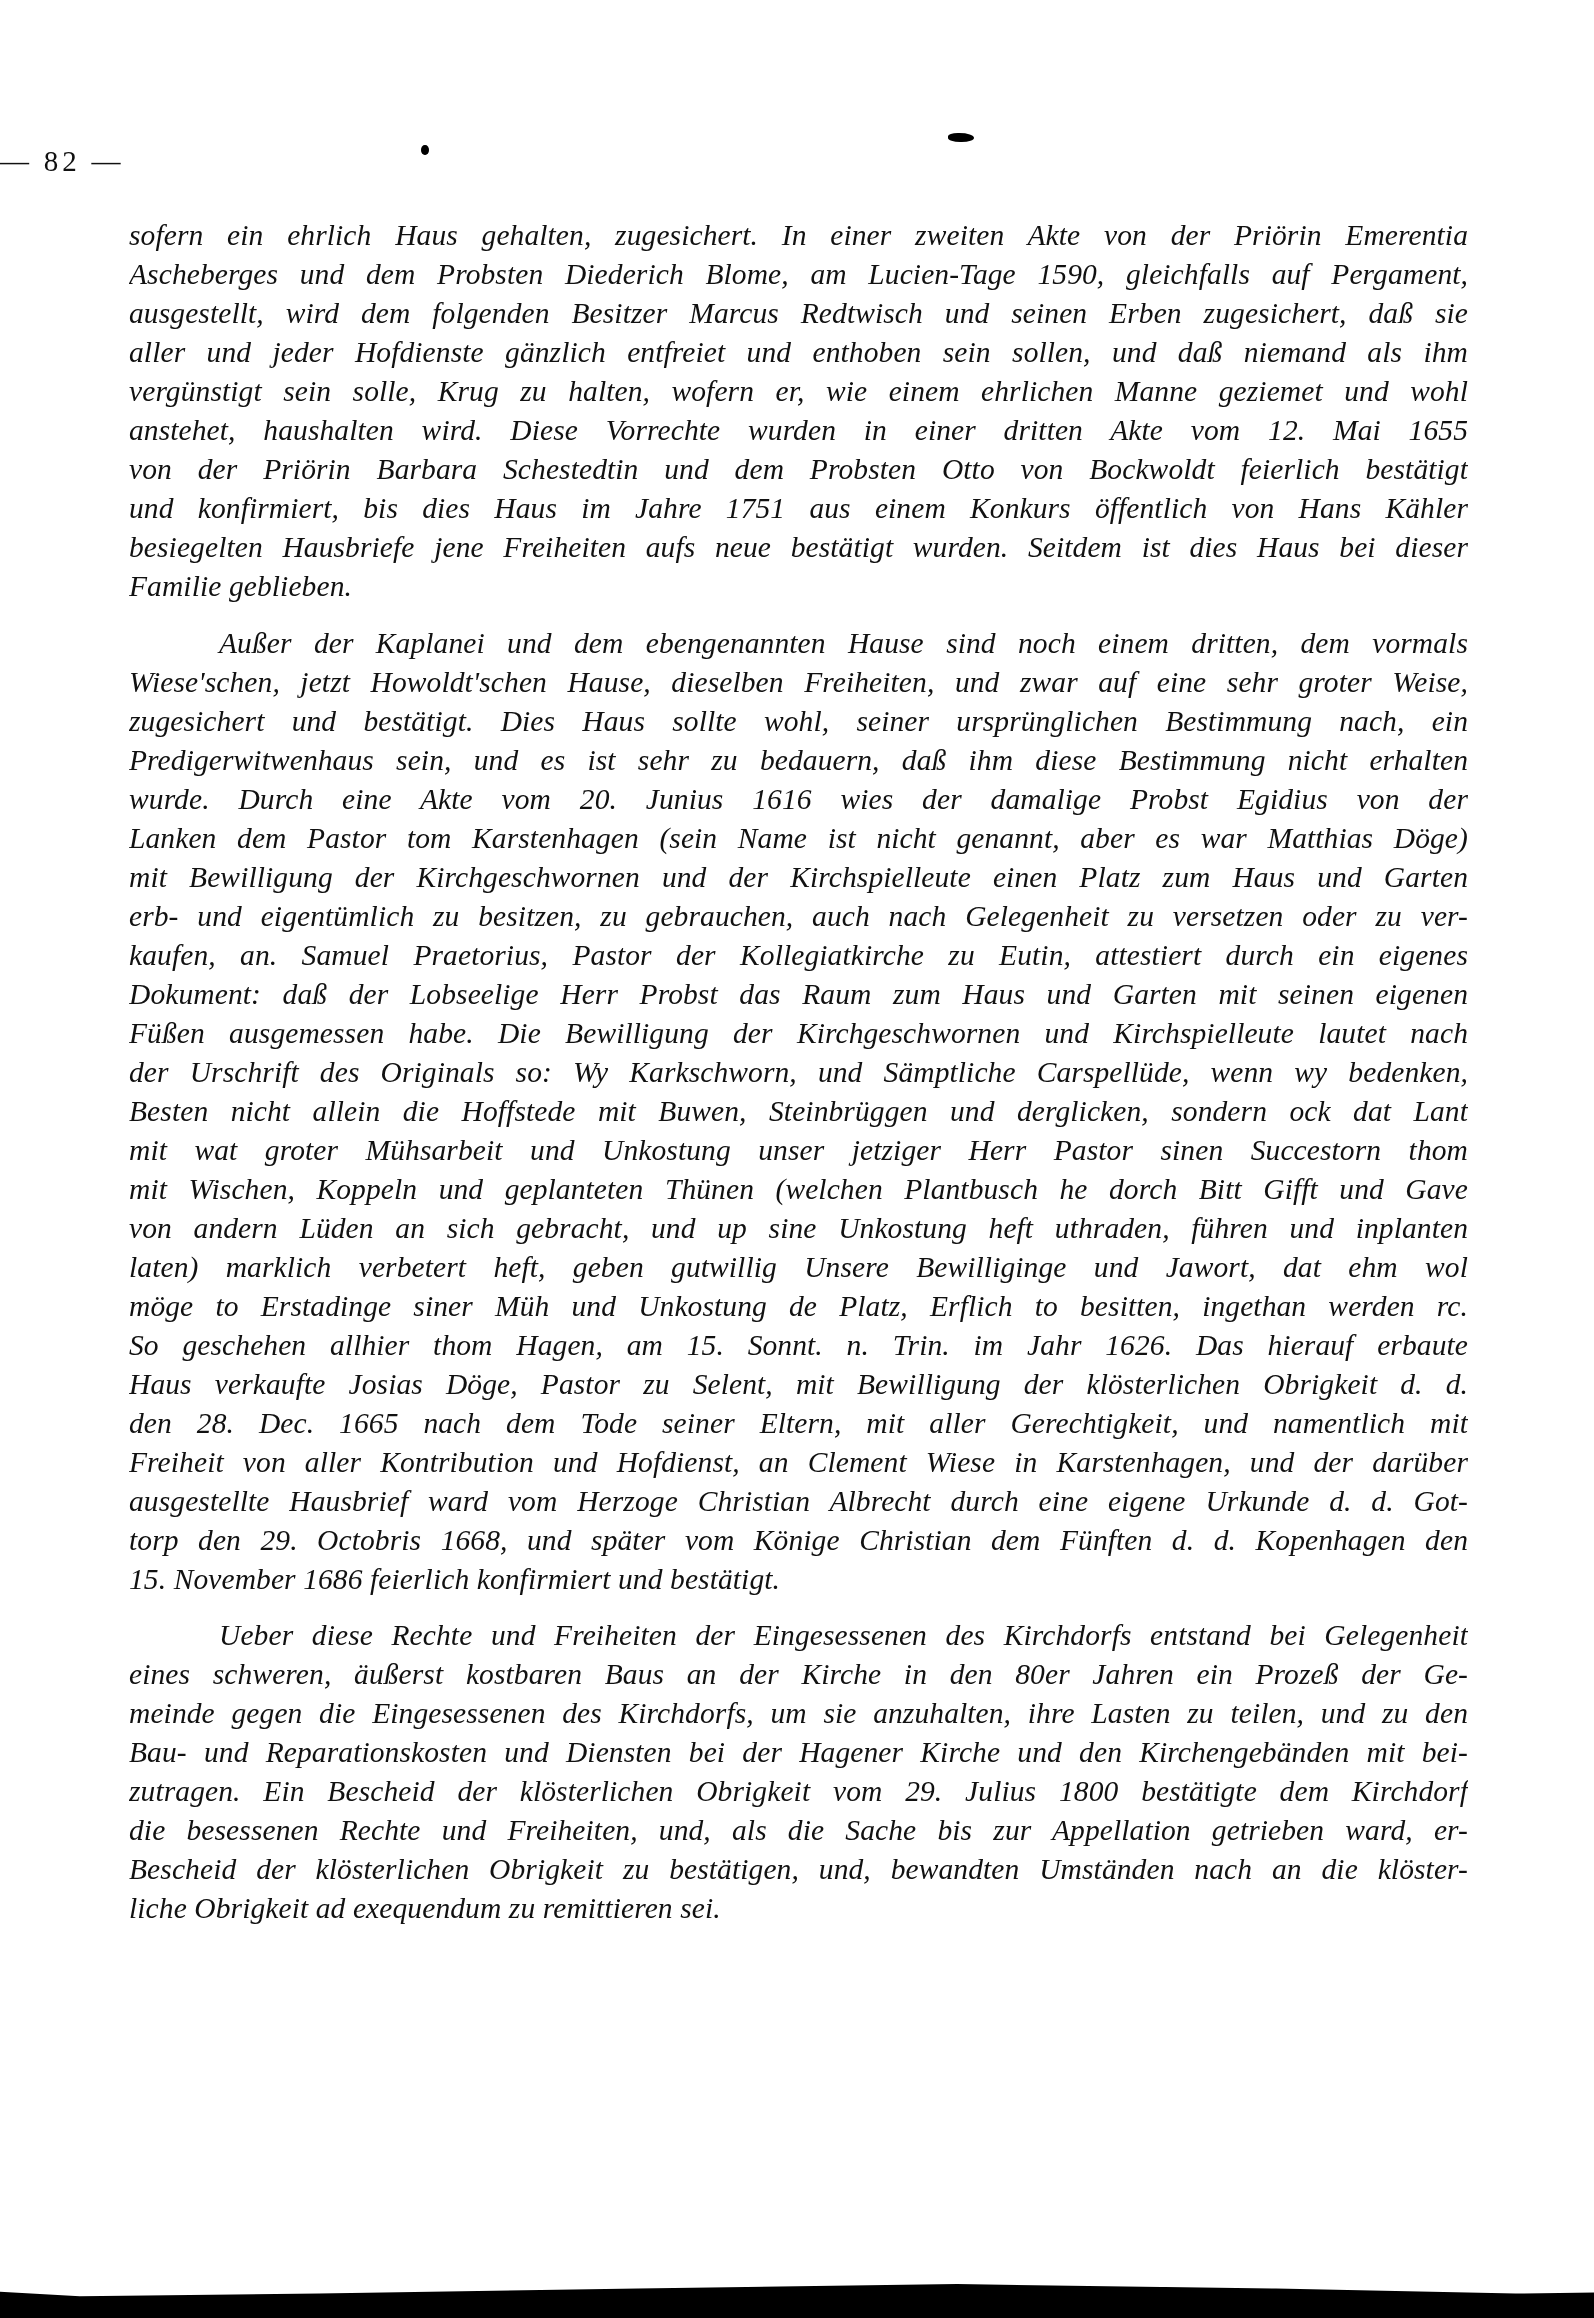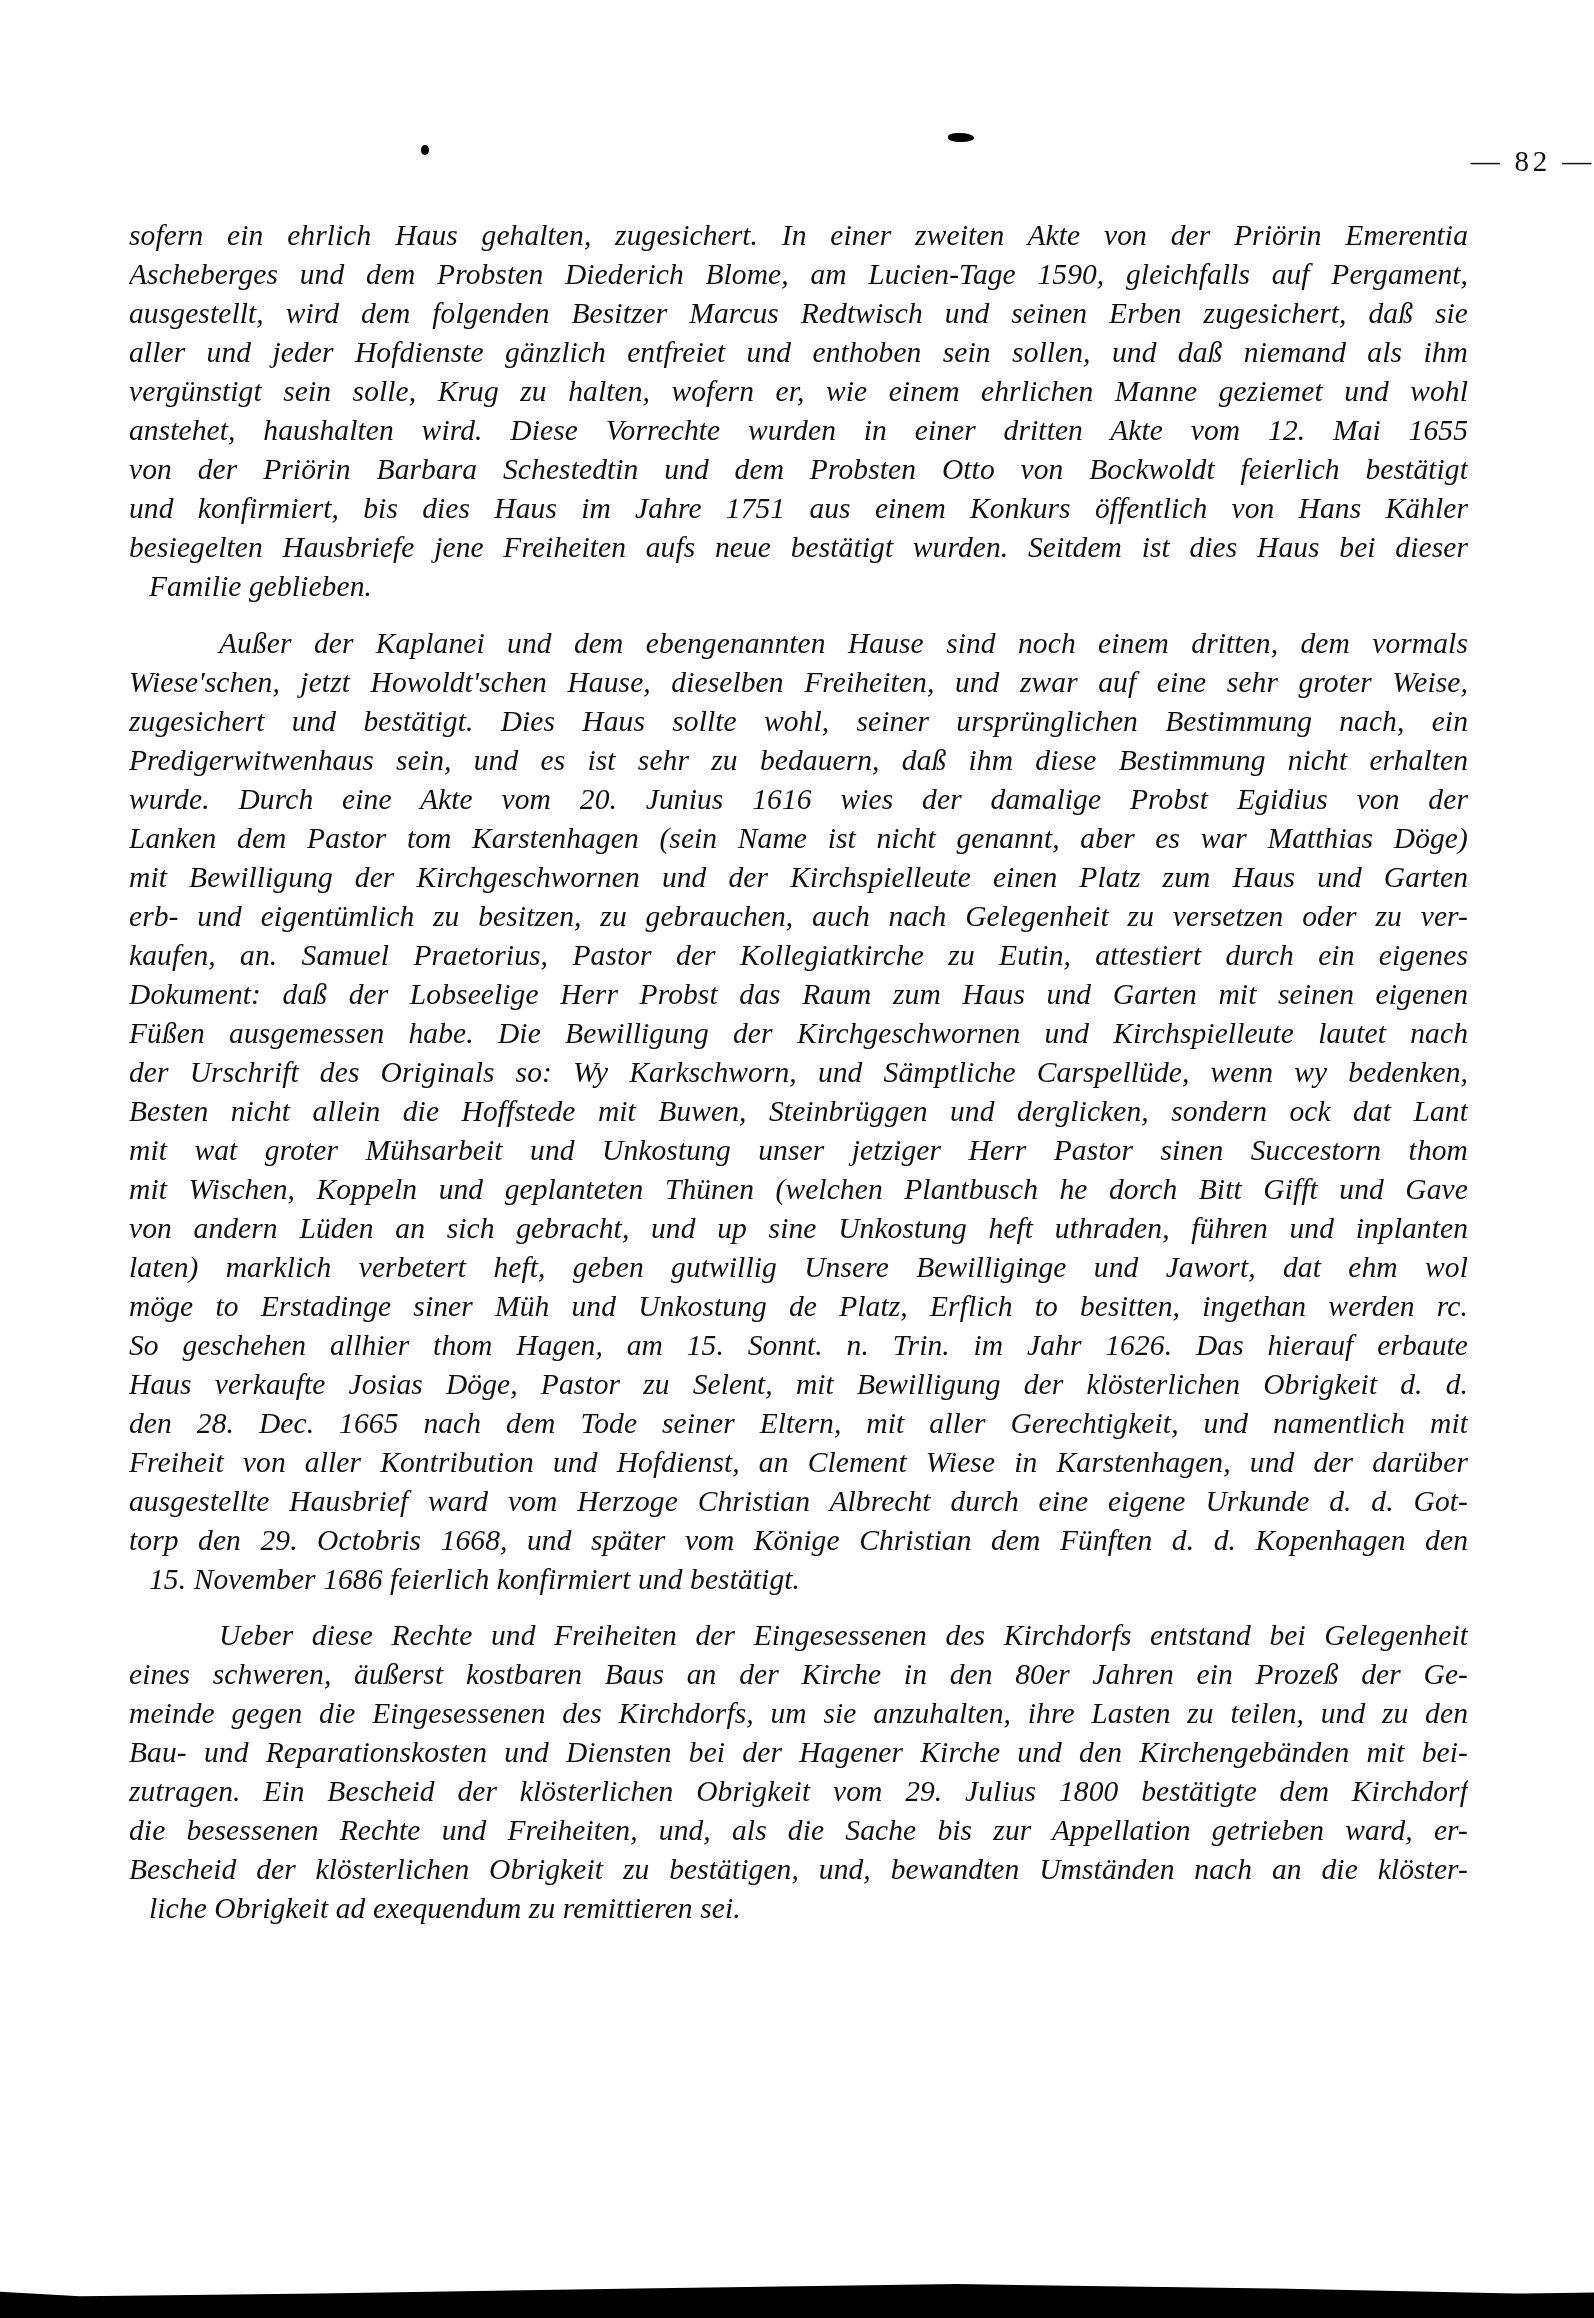--- a/index.html
+++ b/index.html
@@ -9,21 +9,21 @@
     background: #ffffff;
     position: relative;
     overflow: hidden;
     font-family: "DejaVu Serif", serif;
     color: #111111;
   }
   .page-number {
     position: absolute;
     left: 0; right: 0;
     top: 145px;
-    text-align: right;
+    text-align: left;
     font-family: "Liberation Serif", serif;
     font-size: 29px;
     letter-spacing: 3.8px;
   }
   .speck { position: absolute; background: #000; border-radius: 50%; }
   .text-block {
     position: absolute;
     left: 129px;
     width: 1339px;
     top: 216px;
@@ -34,21 +34,21 @@
     line-height: 39px;
     font-family: "Liberation Serif", serif;
     font-size: 29.5px;
     text-align: justify;
     text-align-last: justify;
     white-space: nowrap;
     overflow: hidden;
     transform-origin: left center;
     letter-spacing: 0.1px;
   }
-  .line.last { text-align-last: left; margin-left: 20px; }
+  .line.last { text-align-last: left; }
   .line.indent { padding-left: 90px; }
   .para { display: block; font-style: italic; }
   .para + .para { margin-top: 17.6px; }
   .scan-edge {
     position: absolute;
     left: 0; right: 0;
     bottom: 0;
     height: 38px;
     background: #000;
     clip-path: polygon(0 28%, 5% 40%, 20% 33%, 40% 20%, 60% 8%, 80% 20%, 95% 33%, 100% 30%, 100% 100%, 0 100%);

